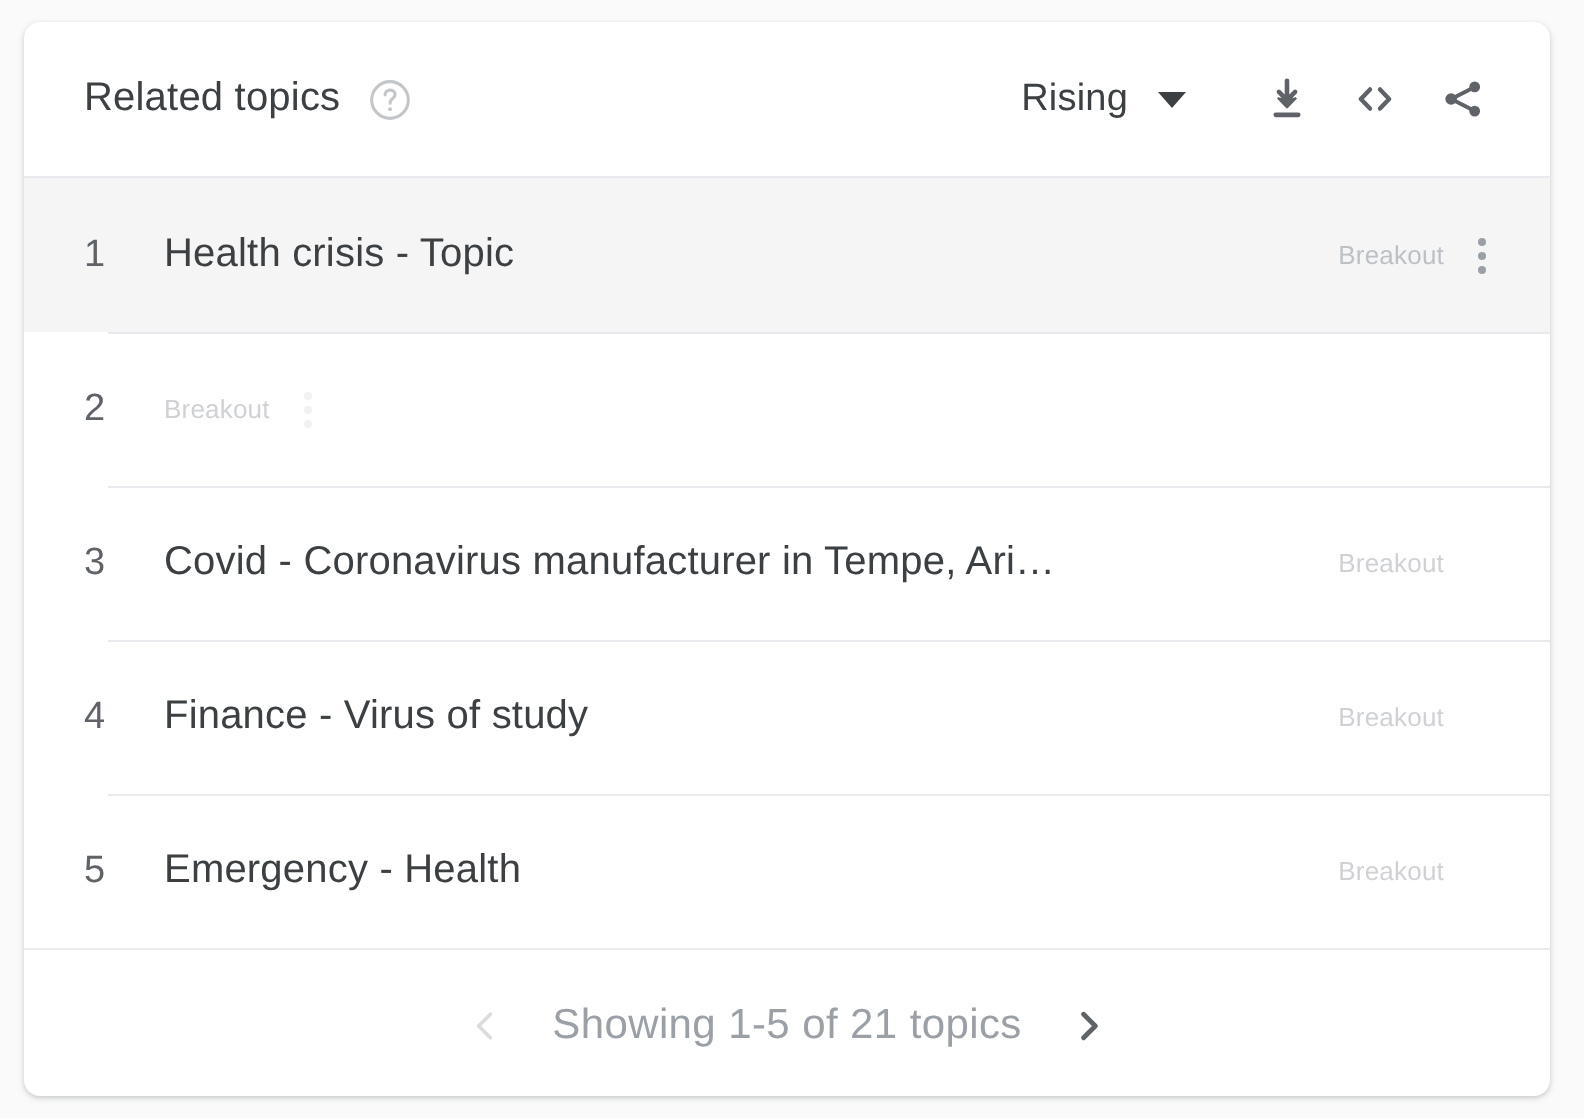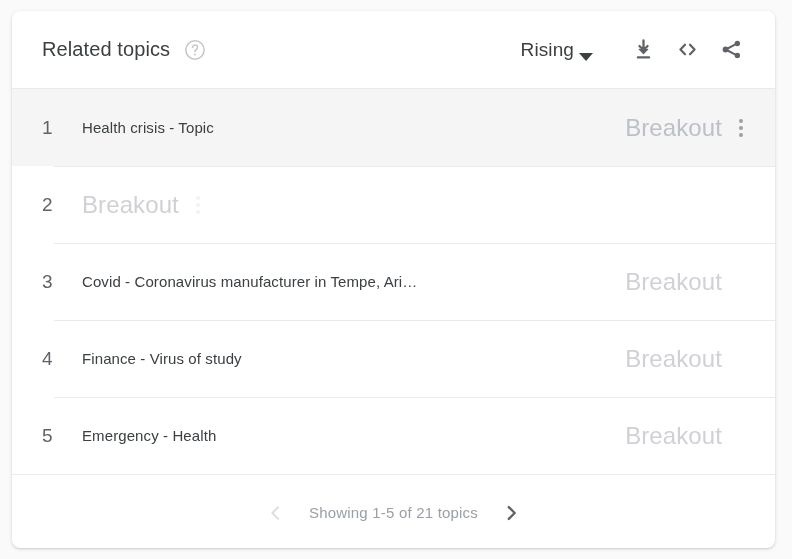--- a/index.html
+++ b/index.html
@@ -68,22 +68,22 @@
     cursor: pointer;
   }
   .header-right {
     display: flex;
     align-items: center;
     flex: 0 0 auto;
     gap: 0;
   }
   .sort-select {
     display: flex;
-    align-items: flex-end;
-    gap: 5px;
+    align-items: center;
+    gap: 15px;
     cursor: pointer;
     padding: 4px 2px;
     margin-right: 26px;
   }
   .sort-label {
     font-size: 19px;
     color: #3c4043;
     white-space: nowrap;
     letter-spacing: 0.1px;
   }
@@ -138,32 +138,32 @@
 
   .rank {
     width: 40px;
     flex: 0 0 40px;
     font-size: 19px;
     color: #5f6368;
     letter-spacing: 0.2px;
   }
   .topic-title {
     flex: 1 1 auto;
-    font-size: 15px;
+    font-size: 20px;
     color: #3c4043;
     letter-spacing: 0.1px;
     white-space: nowrap;
     overflow: hidden;
     text-overflow: ellipsis;
     padding-right: 16px;
     min-width: 0;
   }
   .value {
     flex: 0 0 auto;
-    font-size: 24px;
+    font-size: 13px;
     color: #cfd1d4;
     letter-spacing: 0.1px;
     white-space: nowrap;
   }
   .row.hovered .value { color: #bdc1c6; }
 
   .kebab {
     width: 26px;
     flex: 0 0 26px;
     height: 44px;
@@ -199,21 +199,21 @@
     width: 34px;
     height: 34px;
     display: flex;
     align-items: center;
     justify-content: center;
     cursor: pointer;
     border-radius: 50%;
   }
   .pager-btn svg { display: block; }
   .pager-text {
-    font-size: 15px;
+    font-size: 21px;
     color: #9aa0a6;
     letter-spacing: 0.2px;
     white-space: nowrap;
   }
 </style>
 </head>
 <body>
 
 <div class="page">
   <div class="card">

